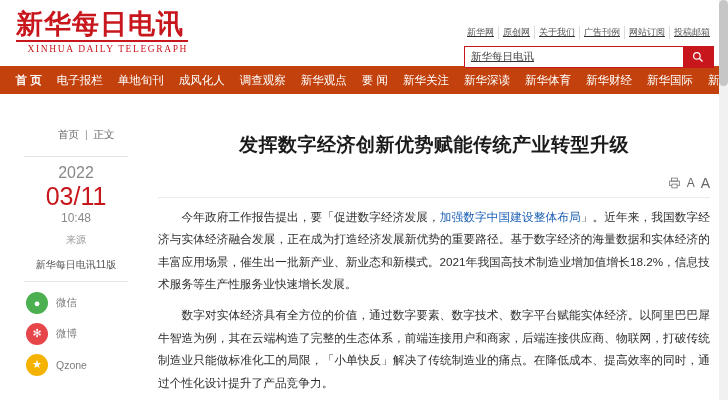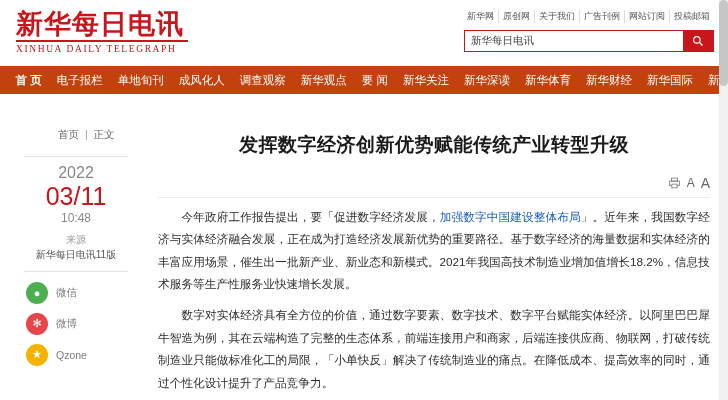--- a/index.html
+++ b/index.html
@@ -36,27 +36,29 @@
     background: #c8161d;
     margin: 2px 0 2px 0;
     width: 172px;
   }
   .logo-en {
     font-family: "Liberation Serif", serif;
     font-size: 9.5px;
     letter-spacing: 1.6px;
     color: #c8161d;
     white-space: nowrap;
+    text-align: right;
   }
 
   .top-right {
     position: absolute;
     right: 14px;
-    top: 10px;
+    top: 26px;
     width: 250px;
+    text-decoration: underline;
   }
   .top-links {
     display: flex;
     justify-content: flex-end;
     gap: 0;
     font-size: 9px;
     color: #555;
     margin-bottom: 7px;
   }
   .top-links span.lnk {
@@ -140,21 +142,21 @@
   .datecard:before {
     content: "";
     position: absolute;
     left: -4px; right: -4px; top: 0;
     border-top: 1px solid #e3e3e3;
   }
   .dc-year { font-size: 16px; color: #888; margin-top: 4px; }
   .dc-day  { font-size: 25px; color: #c8161d; line-height: 1.15; }
   .dc-time { font-size: 12px; color: #888; }
   .dc-src-label { font-size: 10px; color: #999; margin-top: 8px; }
-  .dc-src { font-size: 10px; color: #555; margin-top: 1px; }
+  .dc-src { font-size: 10px; color: #555; margin-top: 11px; }
   .dc-divider {
     width: 104px;
     margin: 9px auto 0 auto;
     border-top: 1px solid #e3e3e3;
   }
   .shares { margin-top: 10px; padding-left: 26px; }
   .share-row {
     display: flex;
     align-items: center;
     margin-bottom: 9px;

